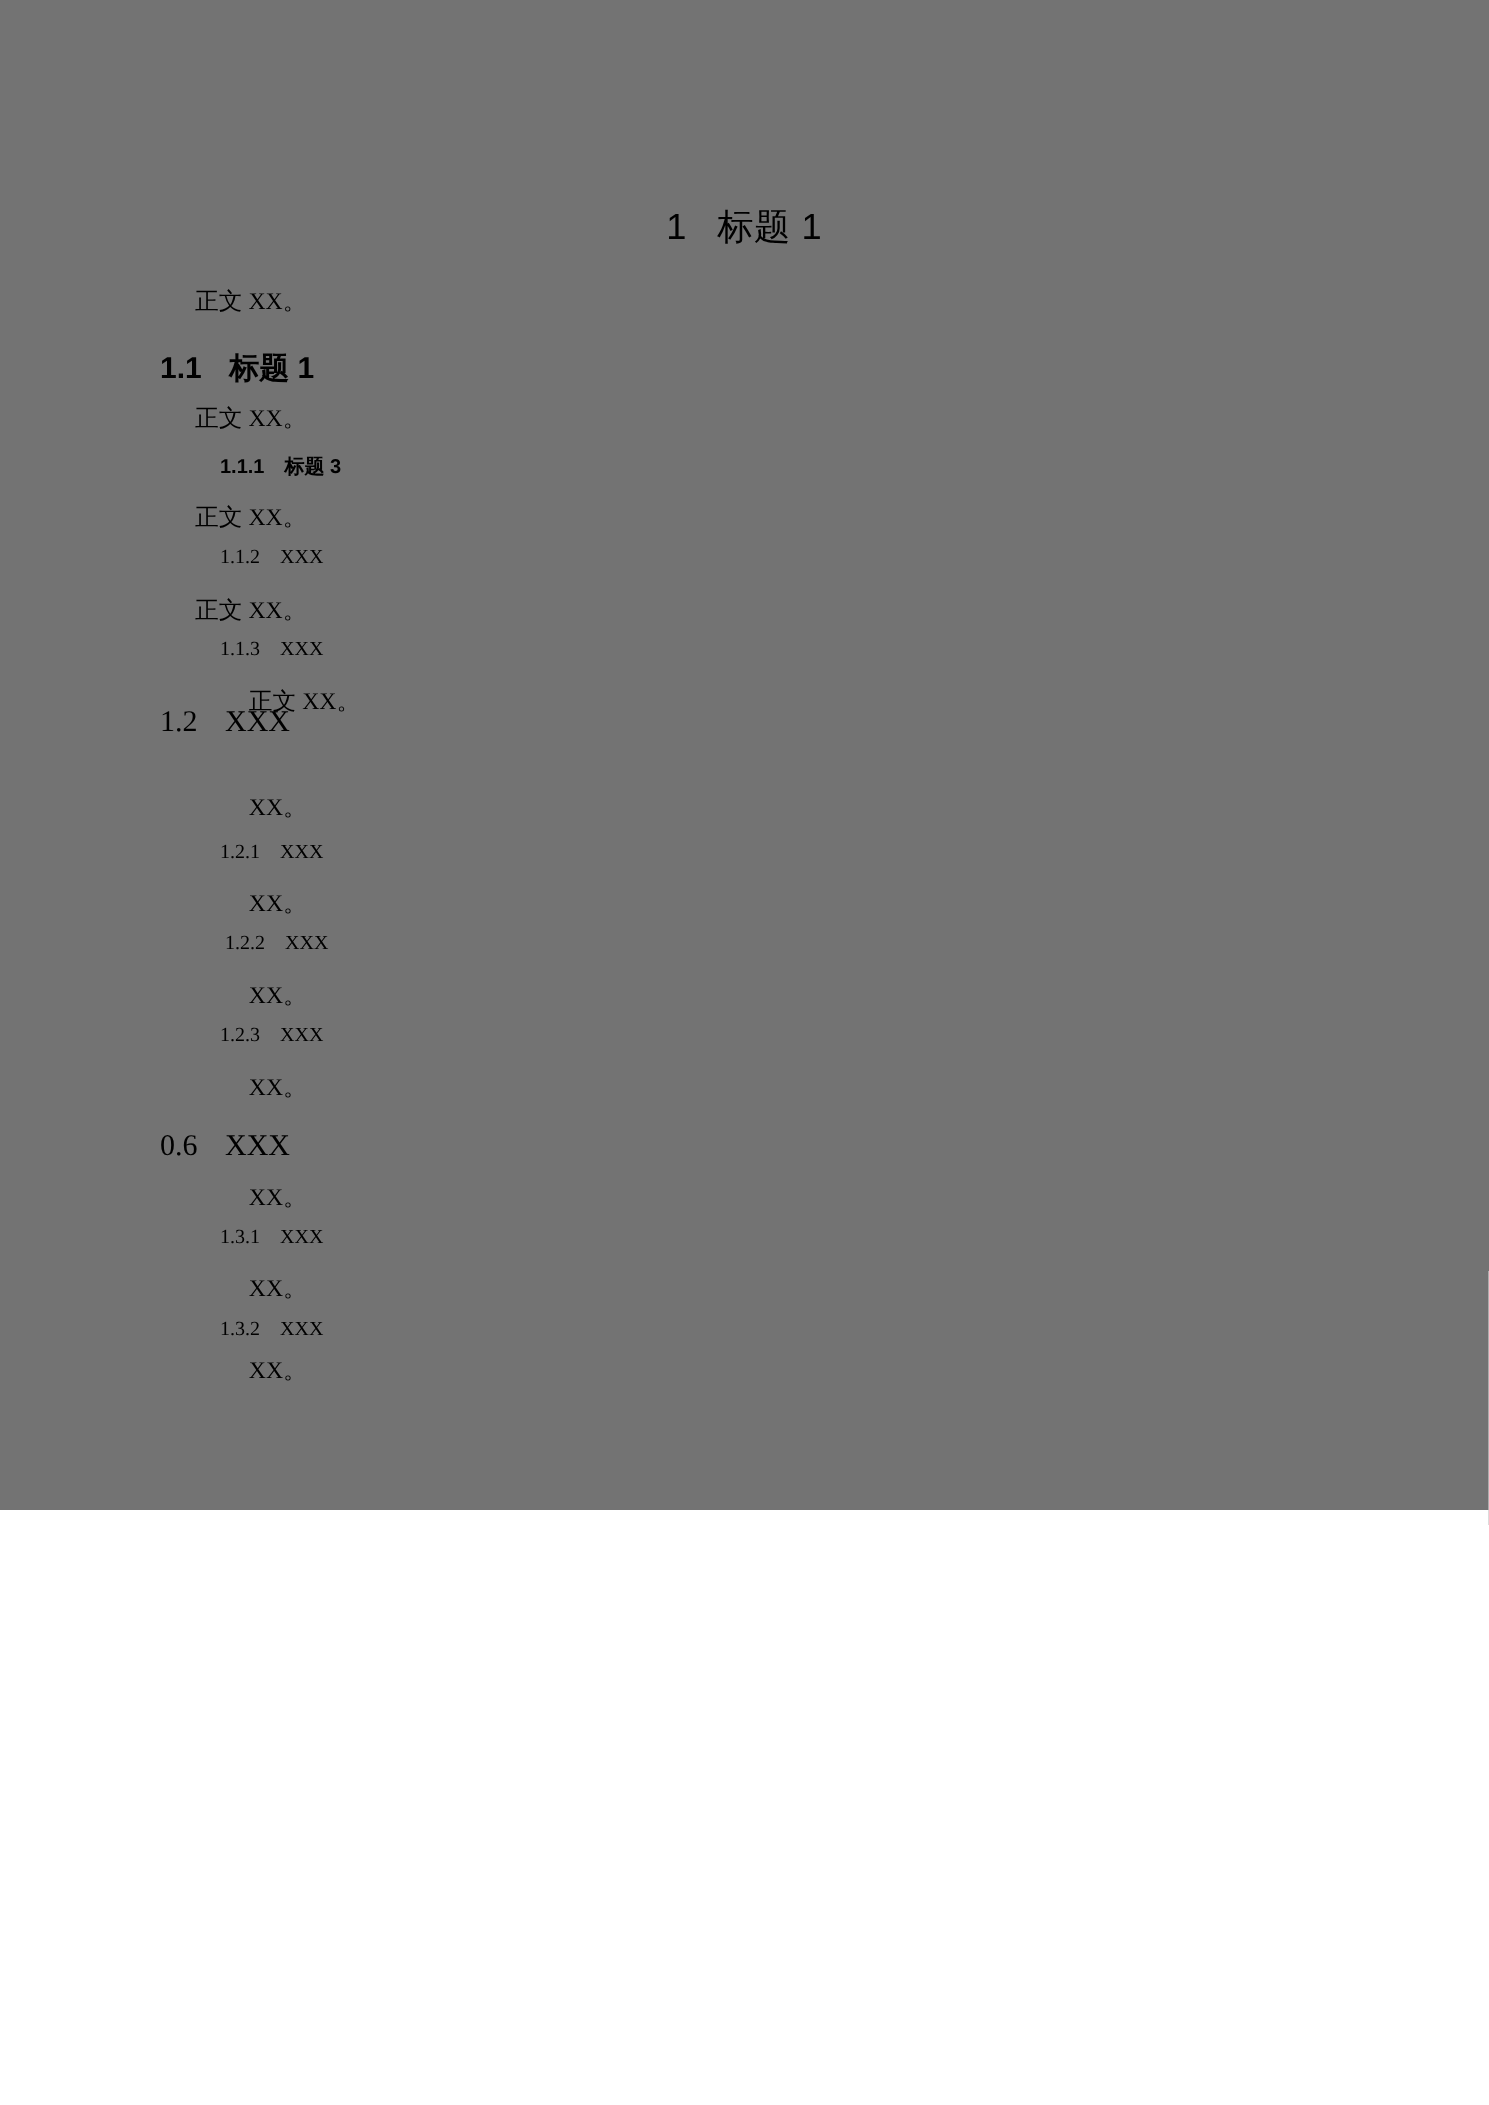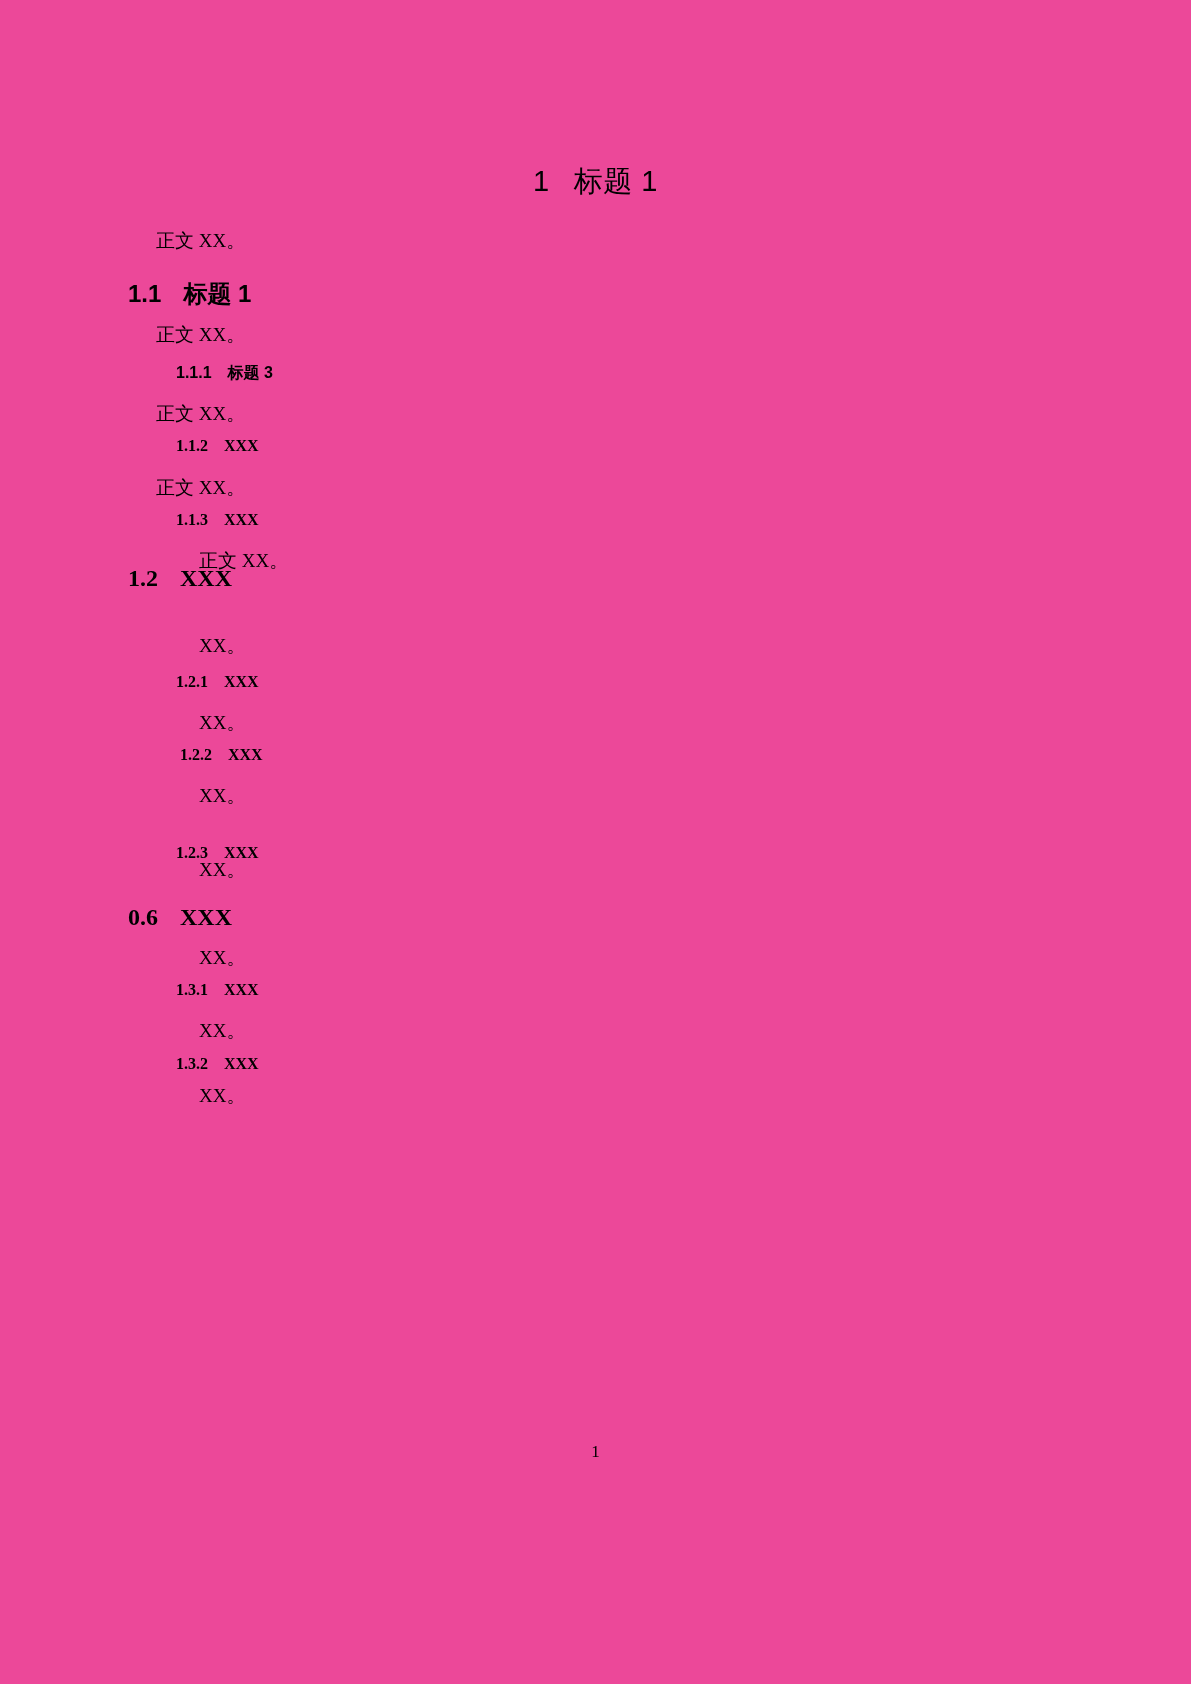--- a/index.html
+++ b/index.html
@@ -3,22 +3,22 @@
 <meta charset="utf-8">
 <style>
   html, body {
     margin: 0;
     padding: 0;
     background: #ffffff;
   }
   .page {
     position: relative;
     width: 1191px;
-    height: 1684px;
-    background: #ec4899;
+    height: 1208px;
+    background: #737373;
     font-family: "Liberation Serif", serif;
     color: #000000;
     overflow: hidden;
   }
   .content {
     position: absolute;
     left: 128px;
     top: 0;
     width: 935px;
   }
@@ -59,21 +59,21 @@
   }
   .h2 .num { margin-right: 22px; text-align: right; }
   .h3 {
     font-family: "Liberation Sans", sans-serif;
     font-size: 16px;
     font-weight: 700;
   }
   .h3 .num { margin-right: 16px; }
   .serif-bold {
     font-family: "Liberation Serif", serif;
-    font-weight: 700;
+    font-weight: 400;
   }
   .footer {
     position: absolute;
     top: 1442px;
     left: 0;
     width: 1191px;
     text-align: center;
     font-family: "Liberation Serif", serif;
     font-size: 17px;
   }
@@ -95,21 +95,21 @@
         <div class="line h3 serif-bold" style="top: 437px; left: 48px;"><span class="num">1.1.2</span><span>XXX</span></div>
         <div class="line body-text" style="top: 475px; left: 0px;"><span>正文 XX。</span></div>
         <div class="line h3 serif-bold" style="top: 511px; left: 48px;"><span class="num">1.1.3</span><span>XXX</span></div>
         <div class="line body-text" style="top: 548px; left: 43px;"><span>正文 XX。</span></div>
         <div class="line h2 serif-bold" style="top: 565px; left: 0px;"><span class="num">1.2</span><span>XXX</span></div>
         <div class="line body-text" style="top: 633px; left: 43px;"><span>XX。</span></div>
         <div class="line h3 serif-bold" style="top: 673px; left: 48px;"><span class="num">1.2.1</span><span>XXX</span></div>
         <div class="line body-text" style="top: 710px; left: 43px;"><span>XX。</span></div>
         <div class="line h3 serif-bold" style="top: 746px; left: 52px;"><span class="num">1.2.2</span><span>XXX</span></div>
         <div class="line body-text" style="top: 783px; left: 43px;"><span>XX。</span></div>
-        <div class="line h3 serif-bold" style="top: 844px; left: 48px;"><span class="num">1.2.3</span><span>XXX</span></div>
+        <div class="line h3 serif-bold" style="top: 820px; left: 48px;"><span class="num">1.2.3</span><span>XXX</span></div>
         <div class="line body-text" style="top: 857px; left: 43px;"><span>XX。</span></div>
         <div class="line h2 serif-bold" style="top: 904px; left: 0px;"><span class="num">0.6</span><span>XXX</span></div>
         <div class="line body-text" style="top: 945px; left: 43px;"><span>XX。</span></div>
         <div class="line h3 serif-bold" style="top: 981px; left: 48px;"><span class="num">1.3.1</span><span>XXX</span></div>
         <div class="line body-text" style="top: 1018px; left: 43px;"><span>XX。</span></div>
         <div class="line h3 serif-bold" style="top: 1055px; left: 48px;"><span class="num">1.3.2</span><span>XXX</span></div>
         <div class="line body-text" style="top: 1083px; left: 43px;"><span>XX。</span></div>
       </div>
 
   </div>

